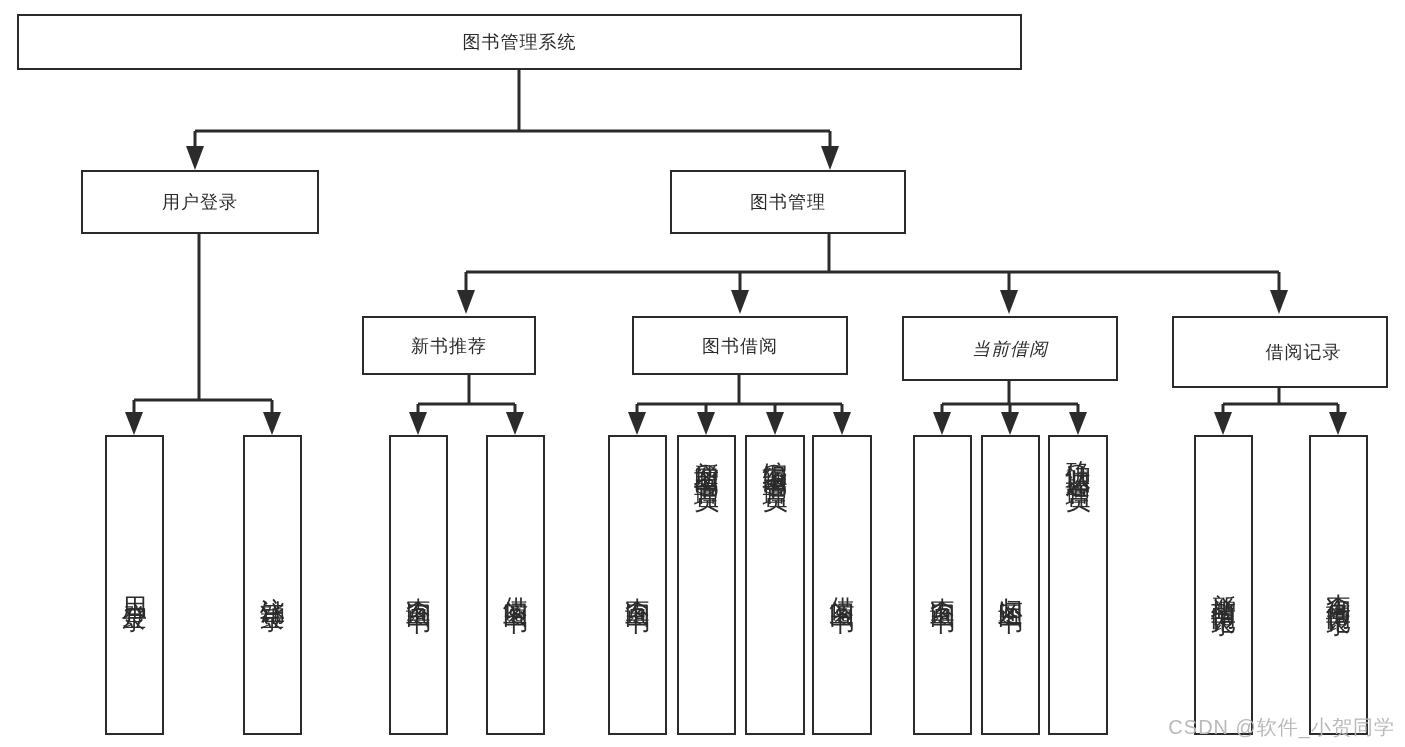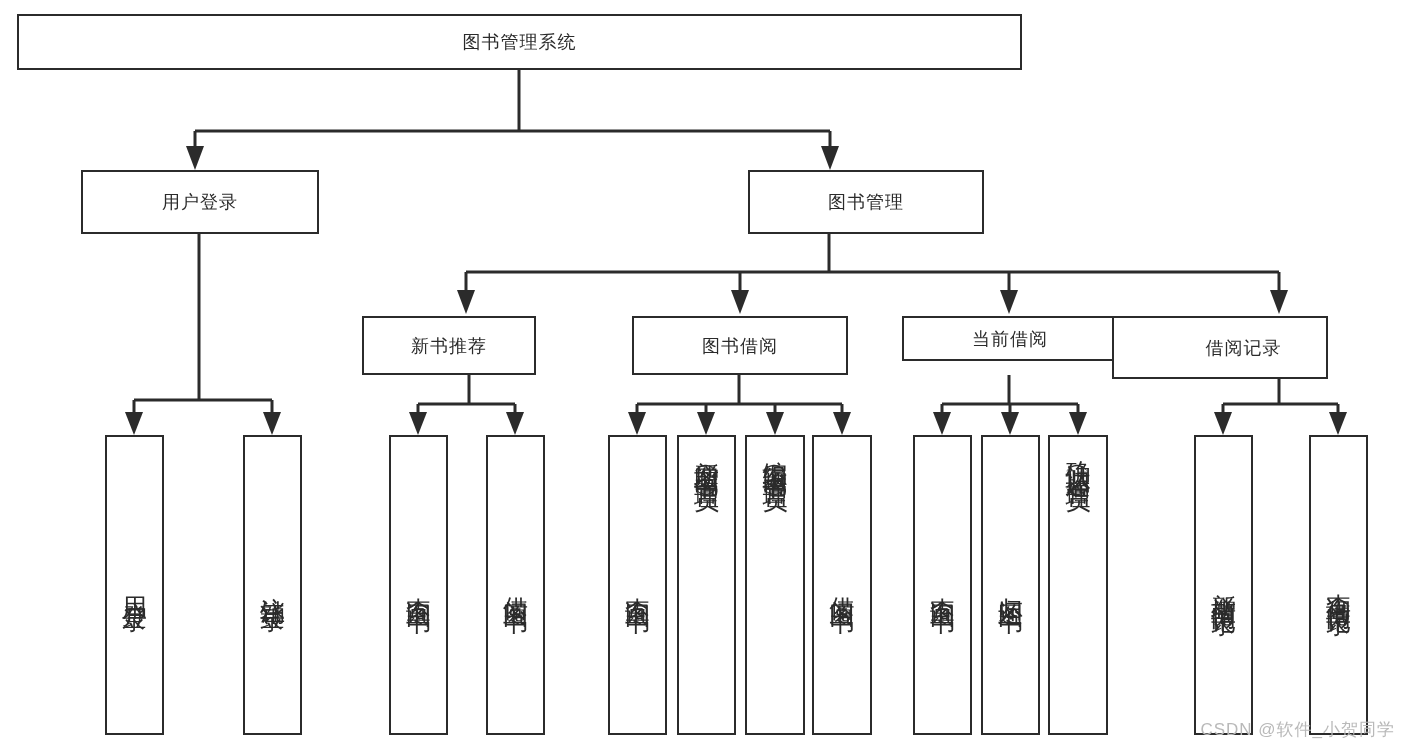--- a/index.html
+++ b/index.html
@@ -52,21 +52,21 @@
     left: 0;
     top: 0;
     width: 1405px;
     height: 747px;
     pointer-events: none;
   }
   .watermark {
     position: absolute;
     right: 10px;
     bottom: 6px;
-    font-size: 17px;
+    font-size: 20px;
     color: #b9b9b9;
     letter-spacing: 1px;
     white-space: nowrap;
   }
 </style>
 </head>
 <body>
 
 <div id="canvas">
 
@@ -145,37 +145,37 @@
   </svg>
 
   <div class="node h" style="left:17px; top:14px; width:1005px; height:56px;">
     <span>图书管理系统</span>
   </div>
 
   <div class="node h" style="left:81px; top:170px; width:238px; height:64px;">
     <span>用户登录</span>
   </div>
 
-  <div class="node h" style="left:748px; top:170px; width:236px; height:64px;">
+  <div class="node h" style="left:670px; top:170px; width:236px; height:64px;">
     <span>图书管理</span>
   </div>
 
   <div class="node h" style="left:362px; top:316px; width:174px; height:59px;">
     <span>新书推荐</span>
   </div>
 
   <div class="node h" style="left:632px; top:316px; width:216px; height:59px;">
     <span>图书借阅</span>
   </div>
 
-  <div class="node h" style="left:902px; top:316px; width:216px; height:45px;">
+  <div class="node h" style="left:902px; top:316px; width:216px; height:65px;font-style:italic;">
     <span>当前借阅</span>
   </div>
 
-  <div class="node h" style="left:1112px; top:316px; width:216px; height:63px;padding-left:47px;">
+  <div class="node h" style="left:1172px; top:316px; width:216px; height:72px;padding-left:47px;">
     <span>借阅记录</span>
   </div>
 
   <div class="node v" style="left:105px; top:435px; width:59px; height:300px;">
     <span class="vtext">用户登录</span>
   </div>
 
   <div class="node v" style="left:243px; top:435px; width:59px; height:300px;">
     <span class="vtext">注销登录</span>
   </div>

